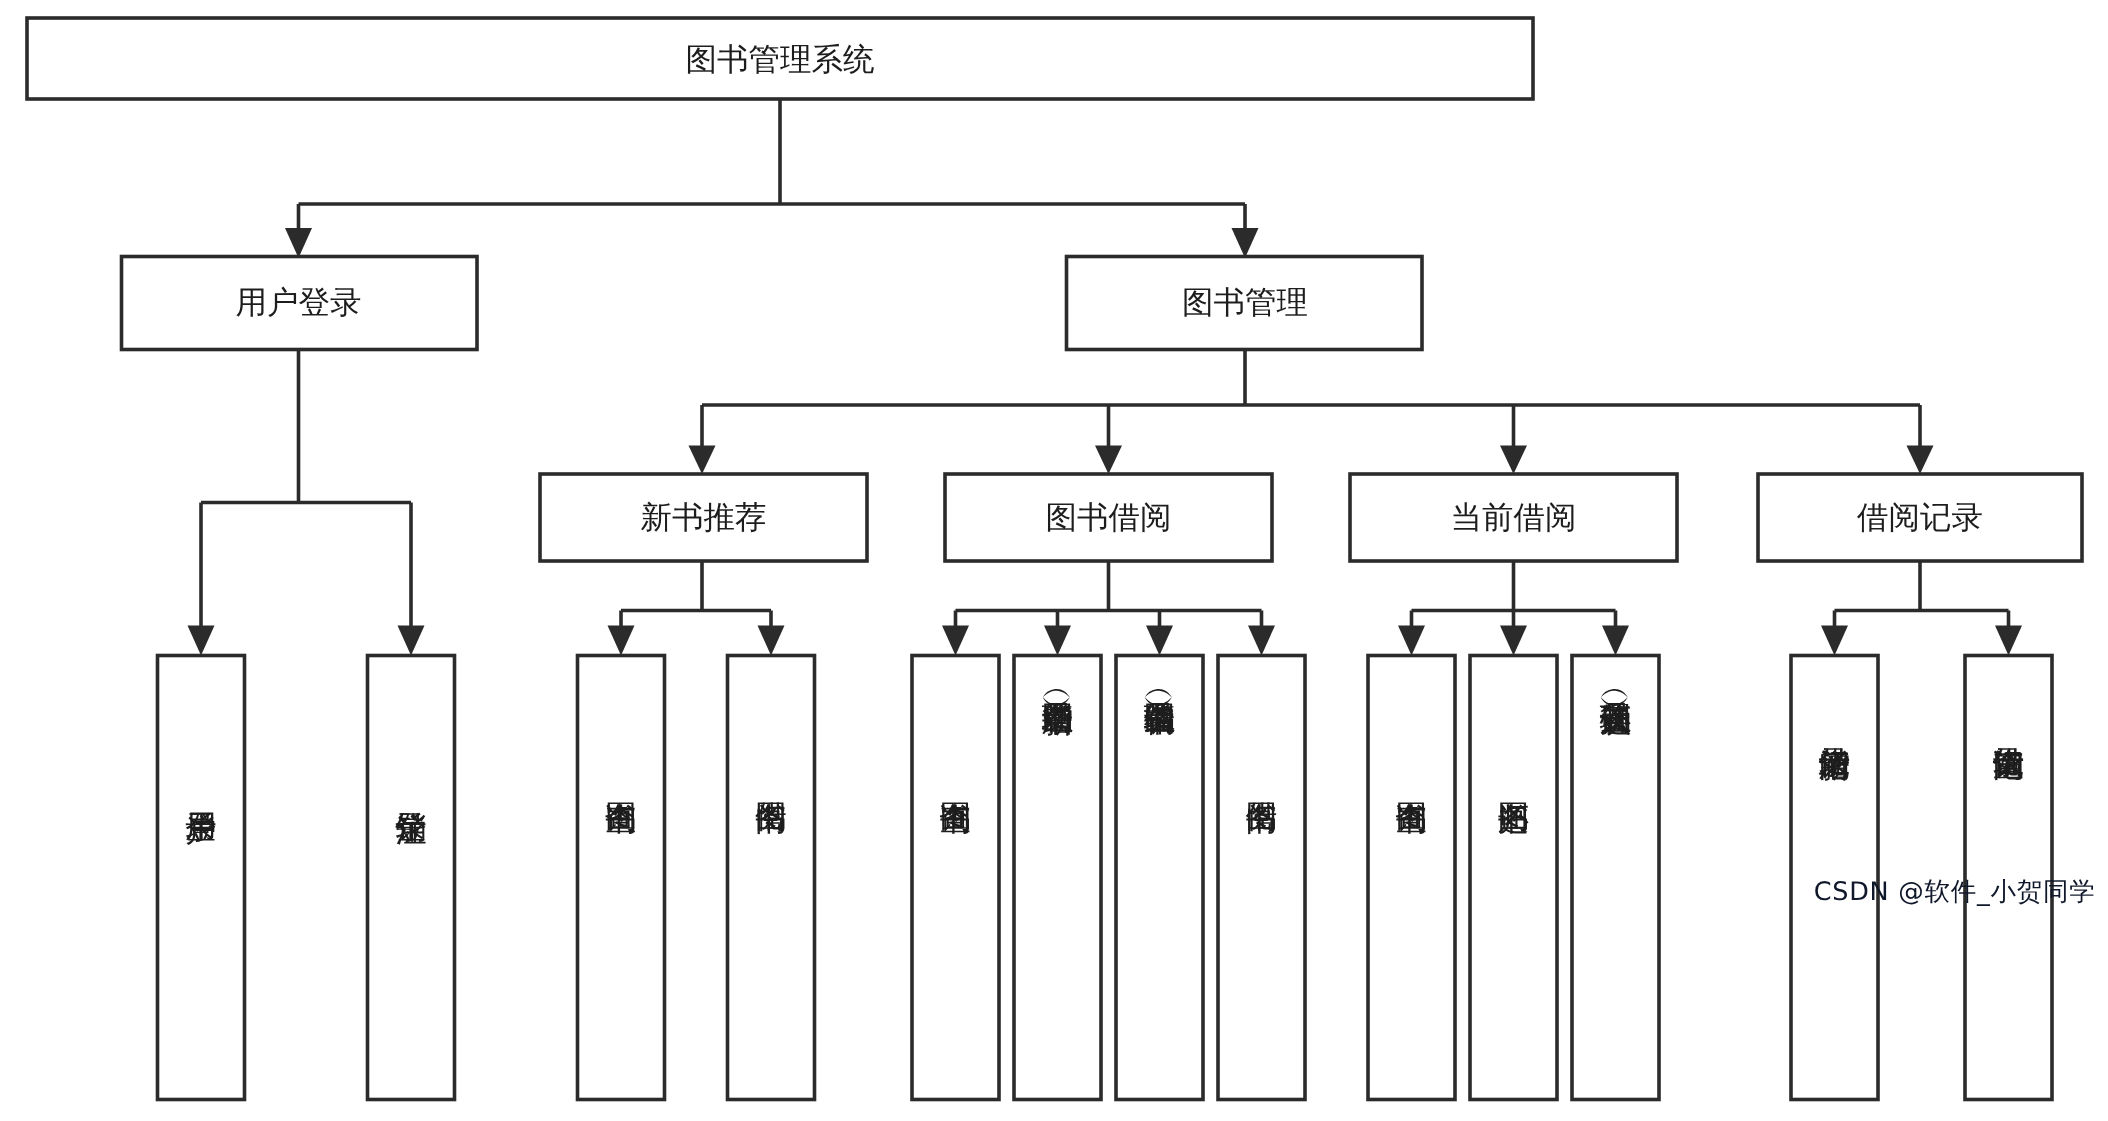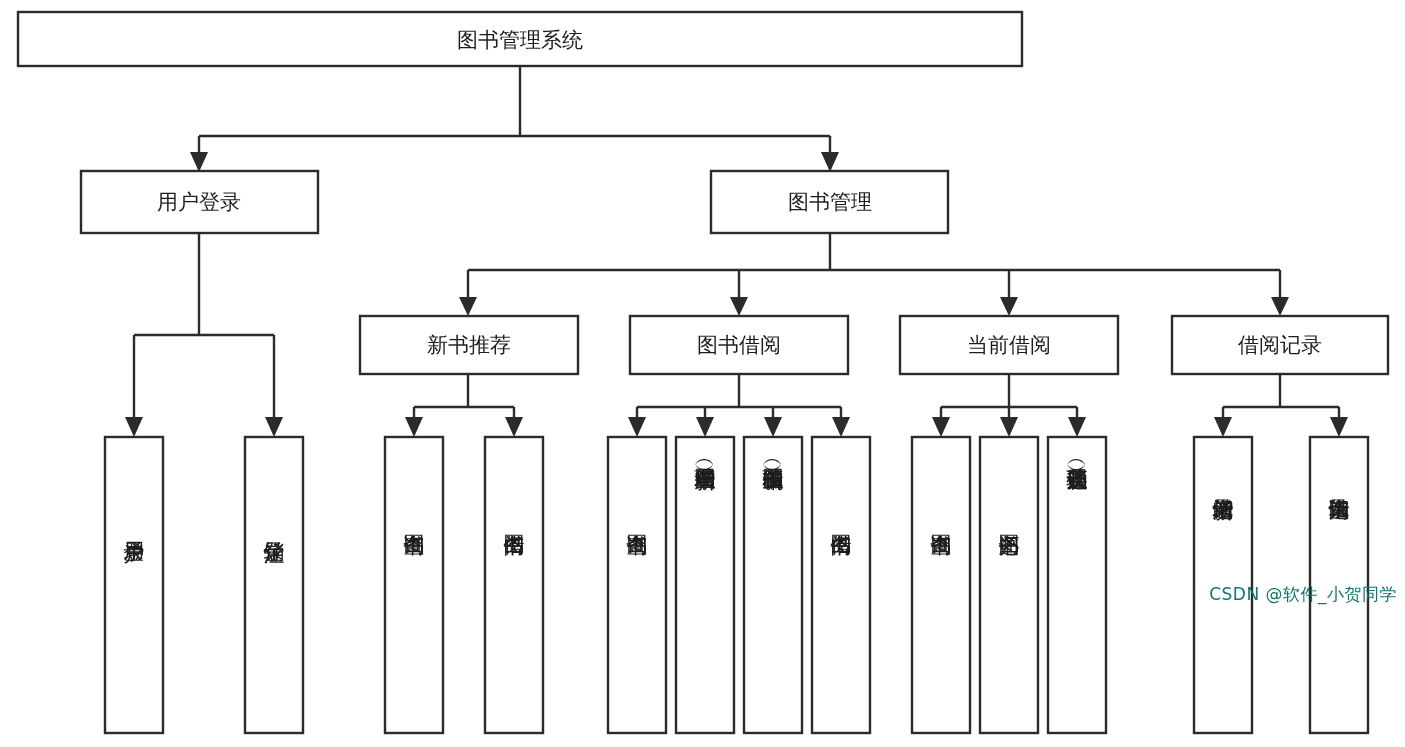--- a/index.html
+++ b/index.html
@@ -54,21 +54,21 @@
     fill: #1d1d1d;
     font-size: 21px;
     text-anchor: middle;
   }
   .watermark {
     position: absolute;
     right: 8px;
     bottom: 6px;
     font-family: "DejaVu Sans", "Liberation Sans", sans-serif;
     font-size: 17px;
-    color: #0f766e;
+    color: #0f172a;
     letter-spacing: 0.5px;
     white-space: nowrap;
     pointer-events: none;
   }
 </style>
 </head>
 <body>
 
 <div id="diagram-root">
 <svg class="diagram" viewBox="0 0 1405 747" xmlns="http://www.w3.org/2000/svg">

